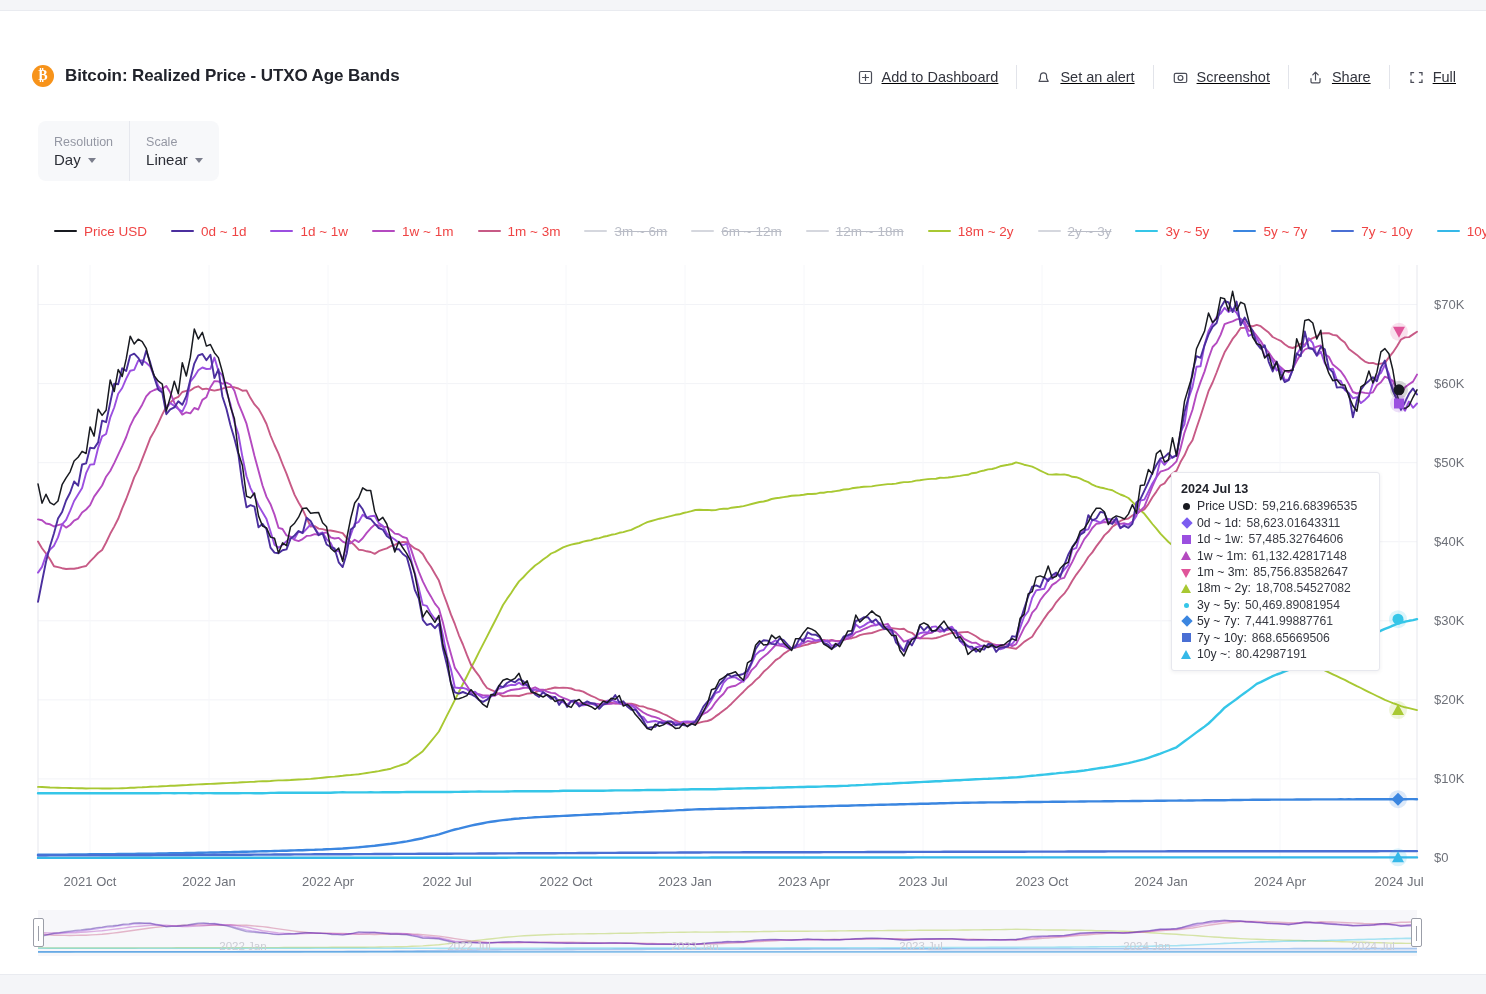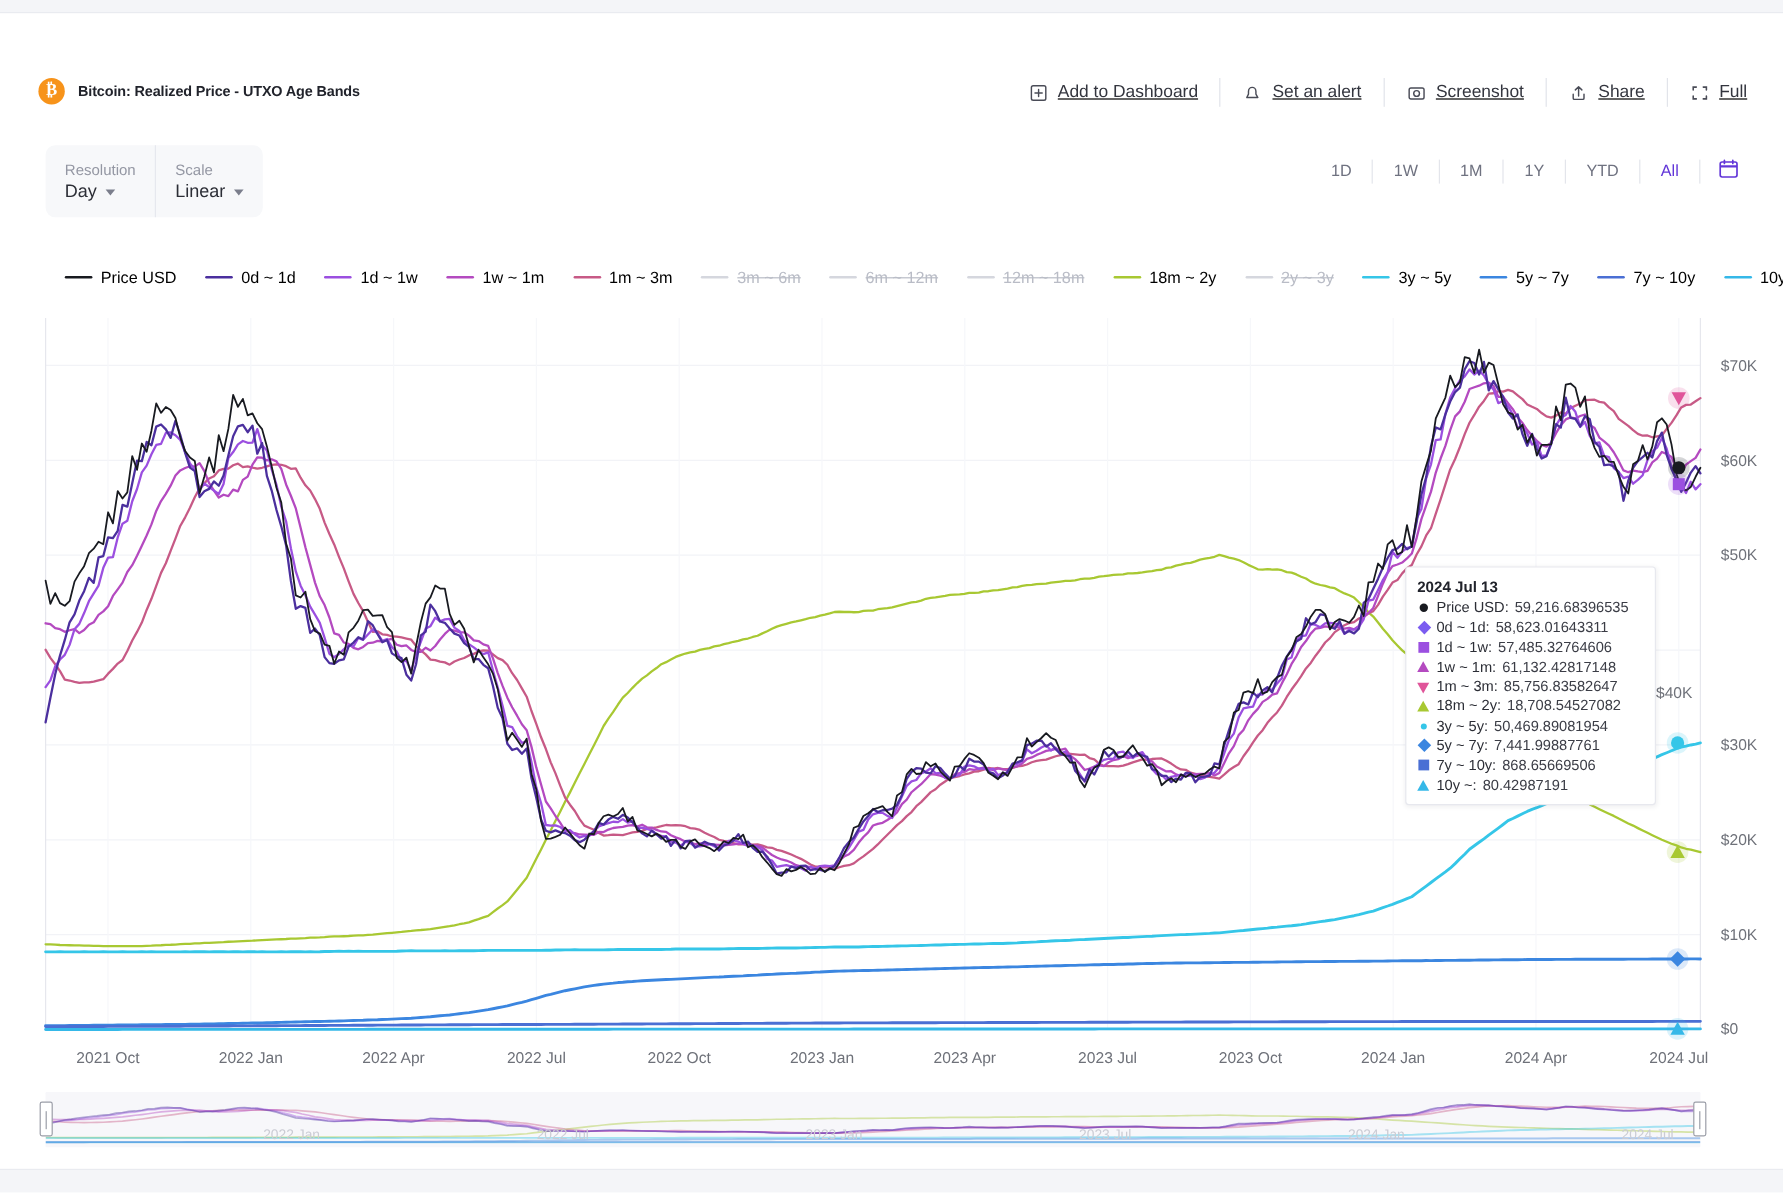--- a/index.html
+++ b/index.html
@@ -46,21 +46,21 @@
   }
   .btc-icon {
     width: 22px; height: 22px; border-radius: 50%;
     background: #f7931a;
     display: flex; align-items: center; justify-content: center;
     color: #fff; font-size: 14px; font-weight: bold;
     font-family: "Liberation Serif", serif;
     line-height: 1;
   }
   .chart-title {
-    font-size: 12px; font-weight: 600; color: #21232b;
+    font-size: 17px; font-weight: 600; color: #21232b;
     letter-spacing: -0.1px;
   }
   .header-actions {
     position: absolute; right: 26px; top: 44px;
     display: flex; align-items: center; text-decoration: underline;
   }
   .hact {
     display: flex; align-items: center; gap: 8px;
     padding: 0 18px;
     font-size: 14.5px; color: #33353e;
@@ -112,21 +112,21 @@
   .legend {
     position: absolute; left: 54px; top: 206px;
     width: 1400px; height: 28px;
     display: flex; align-items: center;
   }
   .leg-item {
     display: flex; align-items: center; gap: 7px;
     margin-right: 24px; cursor: pointer; white-space: nowrap;
   }
   .leg-swatch { width: 23px; height: 2.6px; border-radius: 2px; }
-  .leg-text { font-size: 13.5px; color: #000000; }
+  .leg-text { font-size: 13.5px; color: #ef4444; }
   .leg-item.off .leg-text { color: #b9bcc6; text-decoration: line-through; }
   .leg-item.off .leg-swatch { background: #d5d7de !important; }
   svg.plot { position: absolute; left: 0; top: 0; }
   .watermark {
     position: absolute; left: 497px; top: 528px;
     font-size: 62px; font-weight: 600; color: #f0f1f6;
     letter-spacing: -1px; user-select: none;
   }
   .ylab {
     position: absolute; font-size: 13px; color: #6e7179;
@@ -273,37 +273,20 @@
         </div>
         <div class="ctrl-cell">
           <div class="ctrl-label">Scale</div>
           <div class="ctrl-value-row">
             <span class="ctrl-value">Linear</span>
             <span class="caret"></span>
           </div>
         </div>
       </div>
 
-      <div class="range-group">
-        <div class="range-btn">1D</div>
-        <div class="range-btn">1W</div>
-        <div class="range-btn">1M</div>
-        <div class="range-btn">1Y</div>
-        <div class="range-btn">YTD</div>
-        <div class="range-btn active last">All</div>
-        <div class="cal-btn">
-          <span>
-            <svg width="19" height="19" viewBox="0 0 19 19">
-                <rect x="2.5" y="4" width="14" height="12.5" rx="1.6" fill="none" stroke="#6236d8" stroke-width="1.4"></rect>
-                <path d="M2.5 7.6h14" stroke="#6236d8" stroke-width="1.8"></path>
-                <path d="M6 2.6v2.6M13 2.6v2.6" stroke="#6236d8" stroke-width="1.4" stroke-linecap="round"></path>
-              </svg>
-          </span>
-        </div>
-      </div>
     </div>
 
     <div class="legend">
       <div class="leg-item">
         <span class="leg-swatch" style="background:#181a20"></span>
         <span class="leg-text">Price USD</span>
       </div>
       <div class="leg-item">
         <span class="leg-swatch" style="background:#4b2f9e"></span>
         <span class="leg-text">0d ~ 1d</span>
@@ -410,21 +393,21 @@
           <circle cx="1399" cy="320.80603586666666" r="9" fill="#e0559a" opacity="0.18"></circle>
           <polygon points="1393,315.80603586666666 1405,315.80603586666666 1399,326.80603586666666" fill="#e0559a"></polygon>
         </g>
       </svg>
 
     <div id="ylabels">
         <div class="ylab" style="left: 1434px; top: 839px;">$0</div>
         <div class="ylab" style="left: 1434px; top: 759.933px;">$10K</div>
         <div class="ylab" style="left: 1434px; top: 680.867px;">$20K</div>
         <div class="ylab" style="left: 1434px; top: 601.8px;">$30K</div>
-        <div class="ylab" style="left: 1380px; top: 522.733px; margin-top: 36px;">$40K</div>
+        <div class="ylab" style="left: 1434px; top: 522.733px;">$40K</div>
         <div class="ylab" style="left: 1434px; top: 443.667px;">$50K</div>
         <div class="ylab" style="left: 1434px; top: 364.6px;">$60K</div>
         <div class="ylab" style="left: 1434px; top: 285.533px;">$70K</div>
       </div>
 
     <div id="xlabels">
         <div class="xlab" style="left: 45px; top: 863px;">2021 Oct</div>
         <div class="xlab" style="left: 164px; top: 863px;">2022 Jan</div>
         <div class="xlab" style="left: 283px; top: 863px;">2022 Apr</div>
         <div class="xlab" style="left: 402px; top: 863px;">2022 Jul</div>

